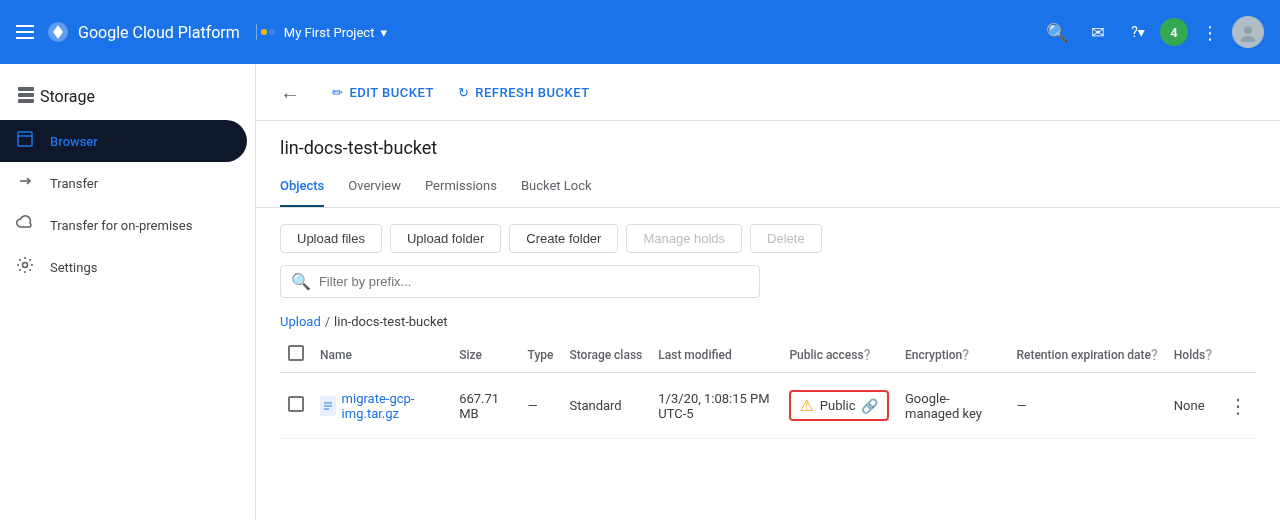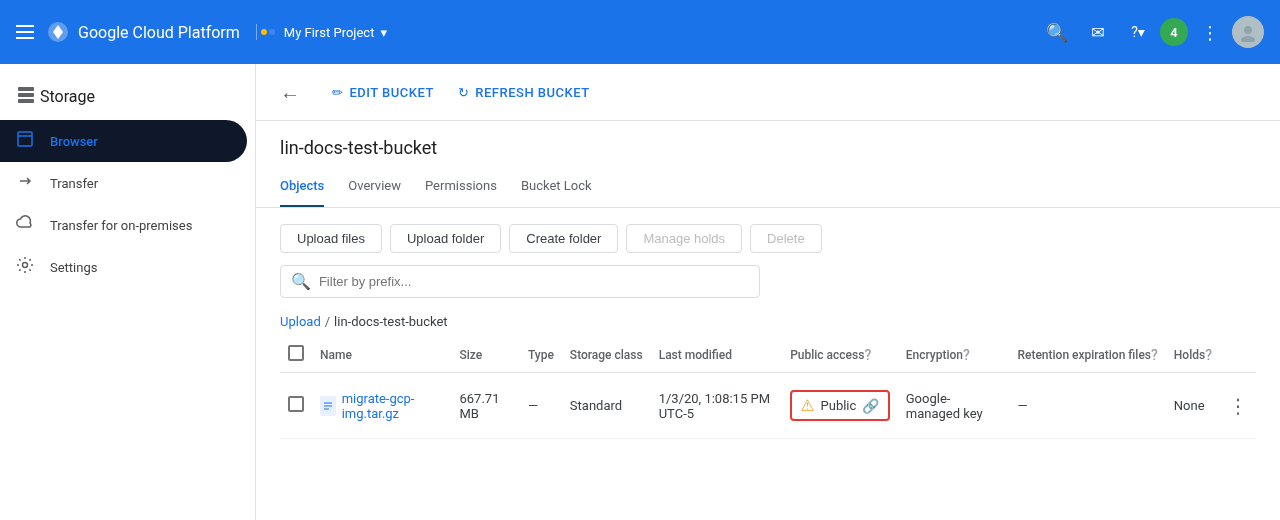--- a/index.html
+++ b/index.html
@@ -537,21 +537,21 @@
               </div>
             </th>
             <th>
               <div class="th-with-icon">
                 <span>Encryption</span>
                 <span class="help-icon">?</span>
               </div>
             </th>
             <th>
               <div class="th-with-icon">
-                <span>Retention expiration files</span>
+                <span>Retention expiration date</span>
                 <span class="help-icon">?</span>
               </div>
             </th>
             <th>
               <div class="th-with-icon">
                 <span>Holds</span>
                 <span class="help-icon">?</span>
               </div>
             </th>
             <th></th>

